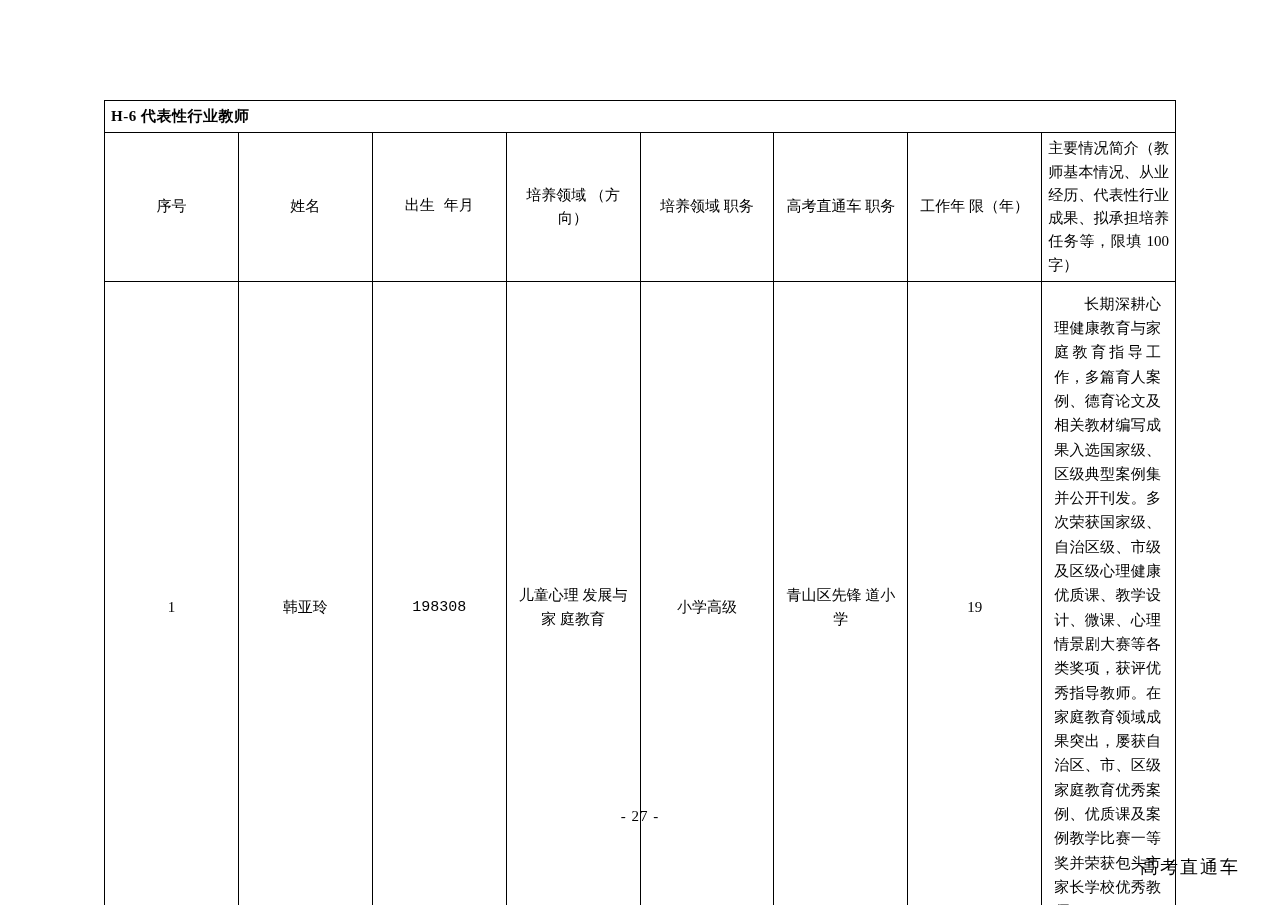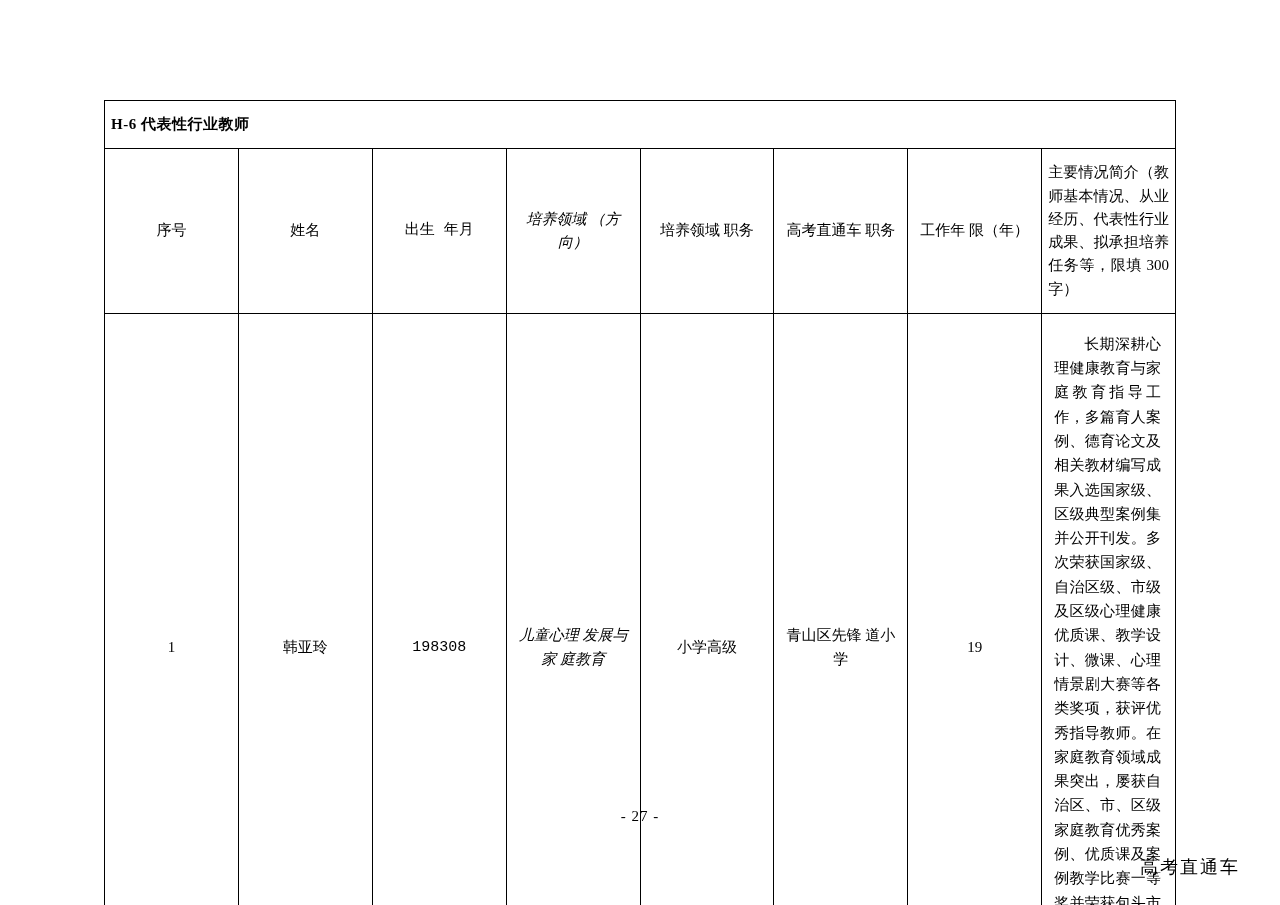--- a/index.html
+++ b/index.html
@@ -25,21 +25,21 @@
   .doc-table {
     position: absolute;
     left: 104px;
     top: 100px;
     width: 1072px;
     border-collapse: collapse;
     table-layout: fixed;
   }
   .doc-table td, .doc-table th {
     border: 1px solid #000000;
-    padding: 12px 6px;
+    padding: 4px 6px;
     vertical-align: middle;
     font-size: 15px;
     line-height: 1.55;
     margin-top: 35px;
   }
   .title-cell {
     font-weight: bold;
     font-size: 16px;
     text-align: left;
     padding: 10px 14px;
@@ -47,21 +47,21 @@
   }
   .head-cell {
     text-align: center;
     font-size: 15px;
     line-height: 1.5;
     padding: 9px 4px;
   }
   .c-idx { width: 48px; text-align: center; }
   .c-name { width: 75px; text-align: center; }
   .c-birth { width: 85px; text-align: center; font-family: Liberation Mono, monospace; }
-  .c-field { width: 88px; text-align: center; font-style: italic; }
+  .c-field { width: 88px; text-align: center; }
   .c-title { width: 88px; text-align: center; }
   .c-unit { width: 100px; text-align: center; }
   .c-years { width: 70px; text-align: center; }
   .c-desc { text-align: justify; }
   .desc-text {
     text-indent: 2em;
     text-align: justify;
     font-size: 15px;
     line-height: 1.62;
     padding: 6px 8px 6px 6px;
@@ -106,21 +106,21 @@
         <td class="head-cell c-birth cell-stack">出生
 年月</td>
         <td class="head-cell c-field cell-stack">培养领域
 （方向）</td>
         <td class="head-cell c-title cell-stack">培养领域
 职务</td>
         <td class="head-cell c-unit cell-stack">高考直通车
 职务</td>
         <td class="head-cell c-years cell-stack">工作年
 限（年）</td>
-        <td class="head-cell c-desc">主要情况简介（教师基本情况、从业经历、代表性行业成果、拟承担培养任务等，限填 300 字）</td>
+        <td class="head-cell c-desc">主要情况简介（教师基本情况、从业经历、代表性行业成果、拟承担培养任务等，限填 100 字）</td>
       </tr>
 
       <tr>
         <td class="c-idx">1</td>
         <td class="c-name">韩亚玲</td>
         <td class="c-birth">198308</td>
         <td class="c-field cell-stack">儿童心理
 发展与家
 庭教育</td>
         <td class="c-title">小学高级</td>

